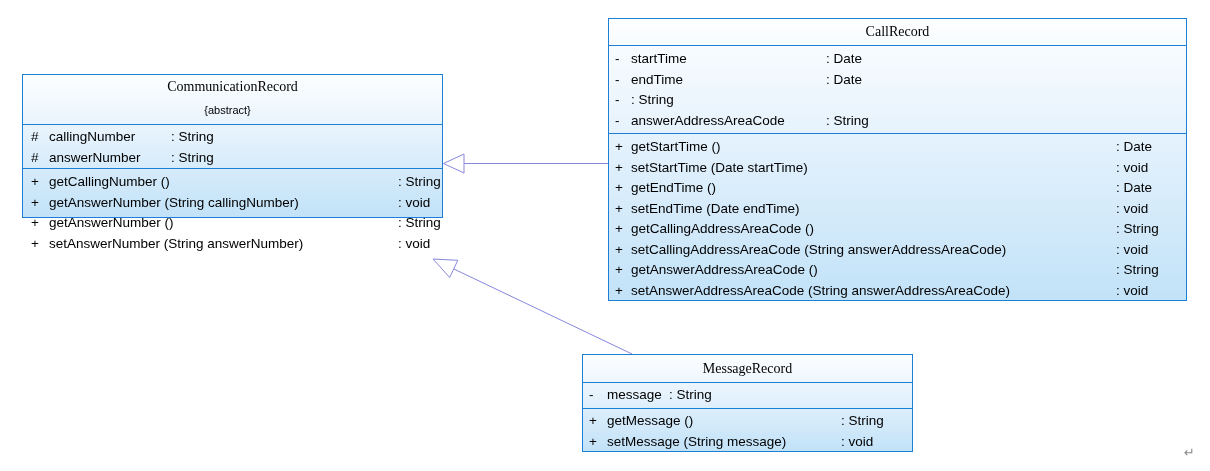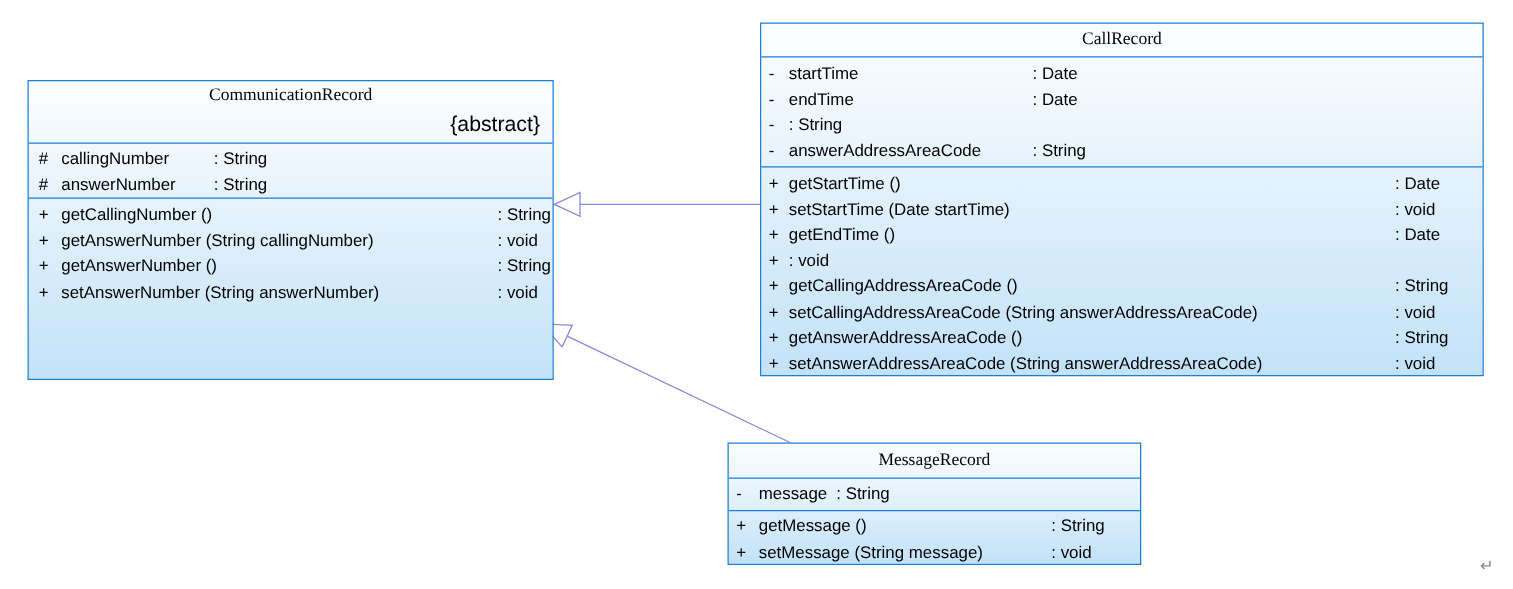--- a/index.html
+++ b/index.html
@@ -15,21 +15,21 @@
     border:1px solid var(--border);
     background:linear-gradient(180deg,#fdfeff 0%,#e9f4fd 35%,#c2e2f8 100%);
     font-size:13.5px;
   }
   .c-title{box-sizing:border-box;}
   .c-name{
     text-align:center;font-size:14px;line-height:24px;white-space:nowrap;font-family:Liberation Serif, serif;
   }
   .c-title.single .c-name{display:flex;align-items:center;justify-content:center;height:100%;}
   .c-stereo{
-    text-align:right;font-size:17px;line-height:22px;padding-right:10px;white-space:nowrap;
+    text-align:center;font-size:11px;line-height:22px;padding-right:10px;white-space:nowrap;
   }
   .c-stereo:empty{display:none;}
   .compartment{
     box-sizing:border-box;border-top:1px solid var(--border);
     overflow:hidden;
   }
   .m-row{
     display:grid;
     grid-template-columns:var(--vis) var(--name) 1fr;
     padding-left:var(--pad);
@@ -52,21 +52,21 @@
     <g>
       <line x1="608" y1="163.5" x2="464" y2="163.5" stroke="#8787dc" stroke-width="1" fill="none"></line>
       <polygon points="443.5,163.5 464,154 464,173" fill="#ffffff" stroke="#8787dc" stroke-width="1"></polygon>
     </g>
     <g>
       <line x1="632" y1="354" x2="453.7" y2="268.9" stroke="#8787dc" stroke-width="1" fill="none"></line>
       <polygon points="433,259 457.8,260.3 449.7,277.5" fill="#ffffff" stroke="#8787dc" stroke-width="1"></polygon>
     </g>
   </svg>
 
-  <div class="uml-class" style="left:22px;top:64px;width:421px;height:240px;">
+  <div class="uml-class" style="left:22px;top:74px;width:421px;height:144px;">
     <div class="c-title" style="height:49px;">
       <div class="c-name">CommunicationRecord</div>
       <div class="c-stereo">{abstract}</div>
     </div>
     <div class="compartment attrs" style="height: 44px; padding-top: 2px; --pad: 8px; --vis: 18px; --name: 122px;">
         <div class="m-row">
           <span class="vis">#</span>
           <span class="sig">callingNumber</span>
           <span class="typ">: String</span>
         </div>
@@ -137,20 +137,21 @@
           <span class="sig">setStartTime (Date startTime)</span>
           <span class="typ">: void</span>
         </div>
         <div class="m-row">
           <span class="vis">+</span>
           <span class="sig">getEndTime ()</span>
           <span class="typ">: Date</span>
         </div>
         <div class="m-row">
           <span class="vis">+</span>
+          <span class="sig">setEndTime (Date endTime)</span>
           <span class="typ">: void</span>
         </div>
         <div class="m-row">
           <span class="vis">+</span>
           <span class="sig">getCallingAddressAreaCode ()</span>
           <span class="typ">: String</span>
         </div>
         <div class="m-row">
           <span class="vis">+</span>
           <span class="sig">setCallingAddressAreaCode (String answerAddressAreaCode)</span>

